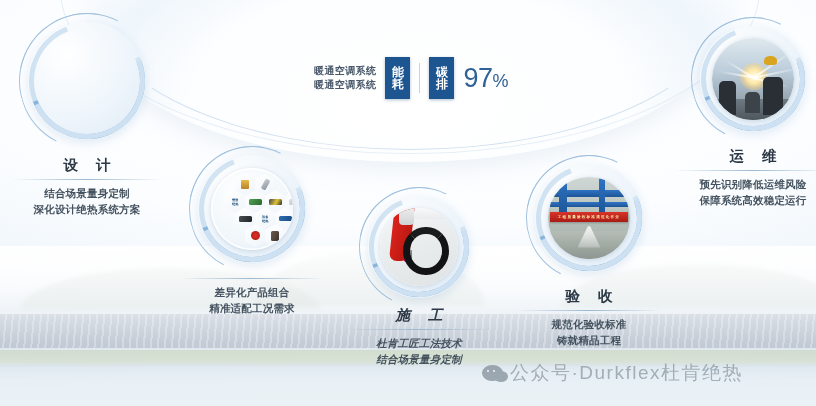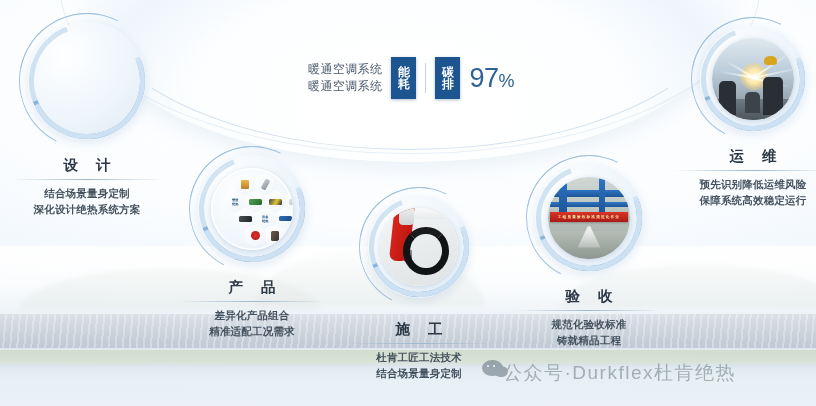--- a/index.html
+++ b/index.html
@@ -67,22 +67,22 @@
     border:1px solid rgba(196,217,236,.4);
     border-top-color:transparent;
   }
 
   
   .banner {
     position:absolute; left:196px; top:50px; width:430px; height:56px;
     display:flex; align-items:center; justify-content:center; gap:9px;
   }
   .bn-note {
-    font-size:12px; line-height:1.45; color:#4a5a6b; letter-spacing:.4px;
-    text-align:center; white-space:nowrap; font-weight:400;
+    font-size:10px; line-height:1.45; color:#4a5a6b; letter-spacing:.4px;
+    text-align:center; white-space:nowrap; font-weight:700;
   }
   .bn-pct {
     font-size:27px; color:#2f6296; letter-spacing:-.5px; white-space:nowrap;
     font-weight:400;
   }
   .bn-pct .sym { font-size:24px; }
   .bn-pct .unit { font-size:18px; }
   .badge {
     width:25px; height:42px; background:#1c5590; color:#fff;
     font-size:12px; font-weight:700; line-height:1.02;
@@ -262,21 +262,21 @@
     position:absolute; border-radius:50% 50% 30% 30%; background:#d9a520;
   }
   .ops .grnd {
     position:absolute; left:0; bottom:0; width:100%; height:26%;
     background:linear-gradient(to bottom,#6f7a83,#4e565d);
   }
 
   
   .watermark {
     position:absolute; left:482px; top:360px;
-    display:flex; 
+    display:flex; align-items:center; gap:7px;
     color:#7a8894; font-size:19px; letter-spacing:1.5px;
     opacity:.62; white-space:nowrap;
   }
   .wechat {
     width:21px; height:16px; border-radius:50% 50% 48% 48%;
     background:#6f7d89; position:relative; flex:0 0 auto;
   }
   .wechat::before {
     content:""; position:absolute; right:-5px; bottom:-1px;
     width:14px; height:11px; border-radius:50%; background:#6f7d89;
@@ -364,21 +364,20 @@
           <div class="hex" style="left:26px;top:48px;">
               <div class="chip" style="background:radial-gradient(circle,#e0302a,#a81a14);border-radius:50%;width:9px;height:9px;"></div>
             </div>
           <div class="hex" style="left:46px;top:48px;">
               <div class="chip" style="background:linear-gradient(120deg,#6b5b4e,#3b322b);height:10px;width:8px;"></div>
             </div>
         </div>
       </div>
     </div>
     <div class="nlabel" style="width:146px;margin-left:-19px;margin-top:15px;">
-      <div class="ttl">产 品</div>
       <div class="rule"></div>
       <div class="sub">差异化产品组合</div>
       <div class="sub">精准适配工况需求</div>
     </div>
   </div>
 
   <div class="node" style="left:368px; top:196px;">
     <div class="ring" style="width:102px;height:102px;">
       <div class="ring-thick"></div>
       <div class="ring-thick2"></div>
@@ -386,21 +385,21 @@
         <div class="constr">
           <div class="wtop"></div>
           <div class="red"></div>
           <div class="head"></div>
           <div class="nozzle"></div>
           <div class="spark"></div>
           <div class="hose"></div>
         </div>
       </div>
     </div>
-    <div class="nlabel" style="width:146px;margin-left:-22px;margin-top:22px;">
+    <div class="nlabel" style="width:146px;margin-left:-22px;margin-top:8px;font-style:italic;">
       <div class="ttl">施 工</div>
       <div class="rule"></div>
       <div class="sub">杜肯工匠工法技术</div>
       <div class="sub">结合场景量身定制</div>
     </div>
   </div>
 
   <div class="node" style="left:535px; top:164px;">
     <div class="ring" style="width:108px;height:108px;">
       <div class="ring-thick"></div>

